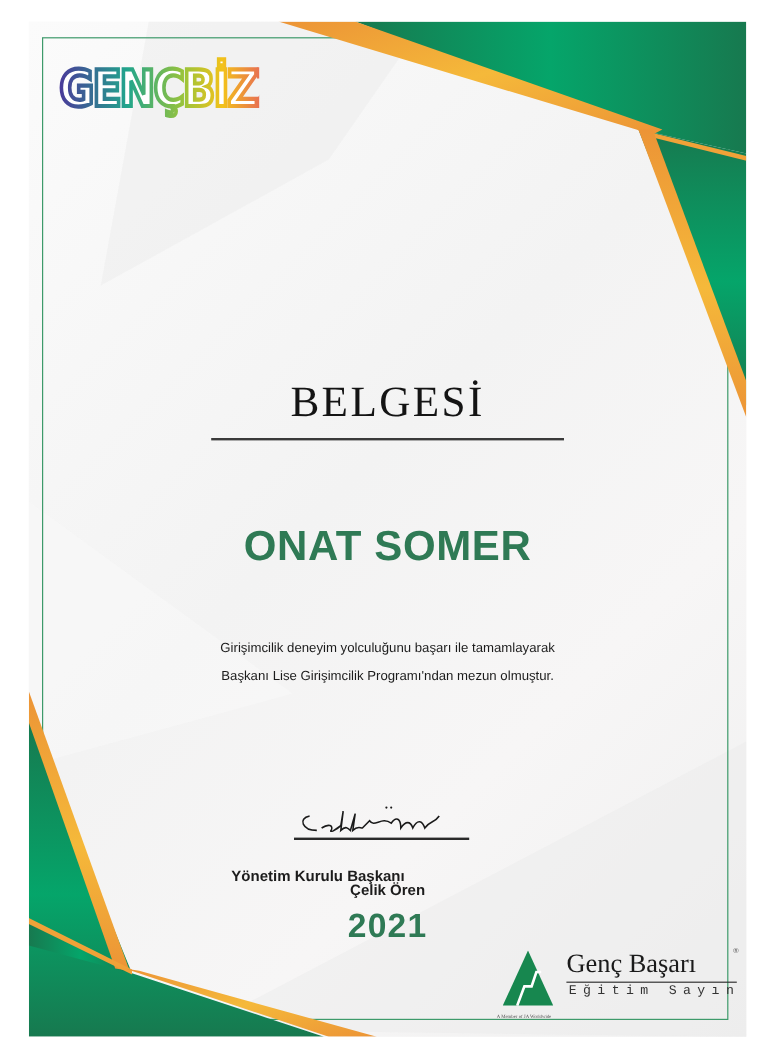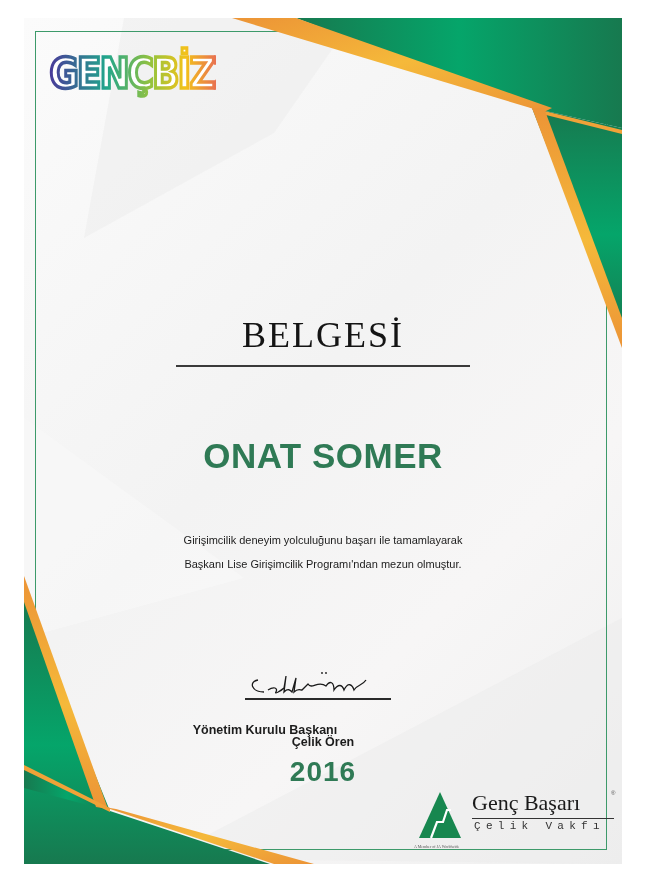--- a/index.html
+++ b/index.html
@@ -148,26 +148,26 @@
 
   <svg class="signature" viewBox="0 0 160 30">
     <path d="M30,24 C18,24 14,14 24,12 M34,22 C40,18 44,20 42,24 C40,26 46,24 50,20 L52,8 L50,24 C54,20 56,22 58,24 L62,10 L60,24 C64,20 66,22 68,22 L74,16 C78,22 84,12 92,18 C96,12 100,14 100,22 C104,16 108,16 110,22 C114,14 118,16 120,22 C124,16 128,18 132,12" fill="none" stroke="#1a1a1a" stroke-width="1.3"></path>
     <circle cx="88" cy="5" r="0.9" fill="#1a1a1a"></circle>
       <circle cx="92" cy="5" r="0.9" fill="#1a1a1a"></circle>
   </svg>
   <div class="sig-line"></div>
   <div class="signer-name">Çelik Ören</div>
   <div class="signer-title">Yönetim Kurulu Başkanı</div>
 
-  <div class="year">2016</div>
+  <div class="year">2021</div>
 
   <div class="gb-logo">
     <svg class="gb-tri" viewBox="0 0 42 48">
       <polygon points="21,0 42,46 0,46" fill="#17874f"></polygon>
       <polyline points="12,46 18,30 24,30 28,18 32,18" fill="none" stroke="#ffffff" stroke-width="2.2"></polyline>
     </svg>
     <div class="gb-name">Genç Başarı</div>
     <div class="gb-reg">®</div>
     <div class="gb-rule"></div>
-    <div class="gb-sub">Çelik Vakfı</div>
+    <div class="gb-sub">Eğitim Sayın</div>
     <div class="gb-member">A Member of JA Worldwide</div>
   </div>
 </div>
 
 </body></html>

